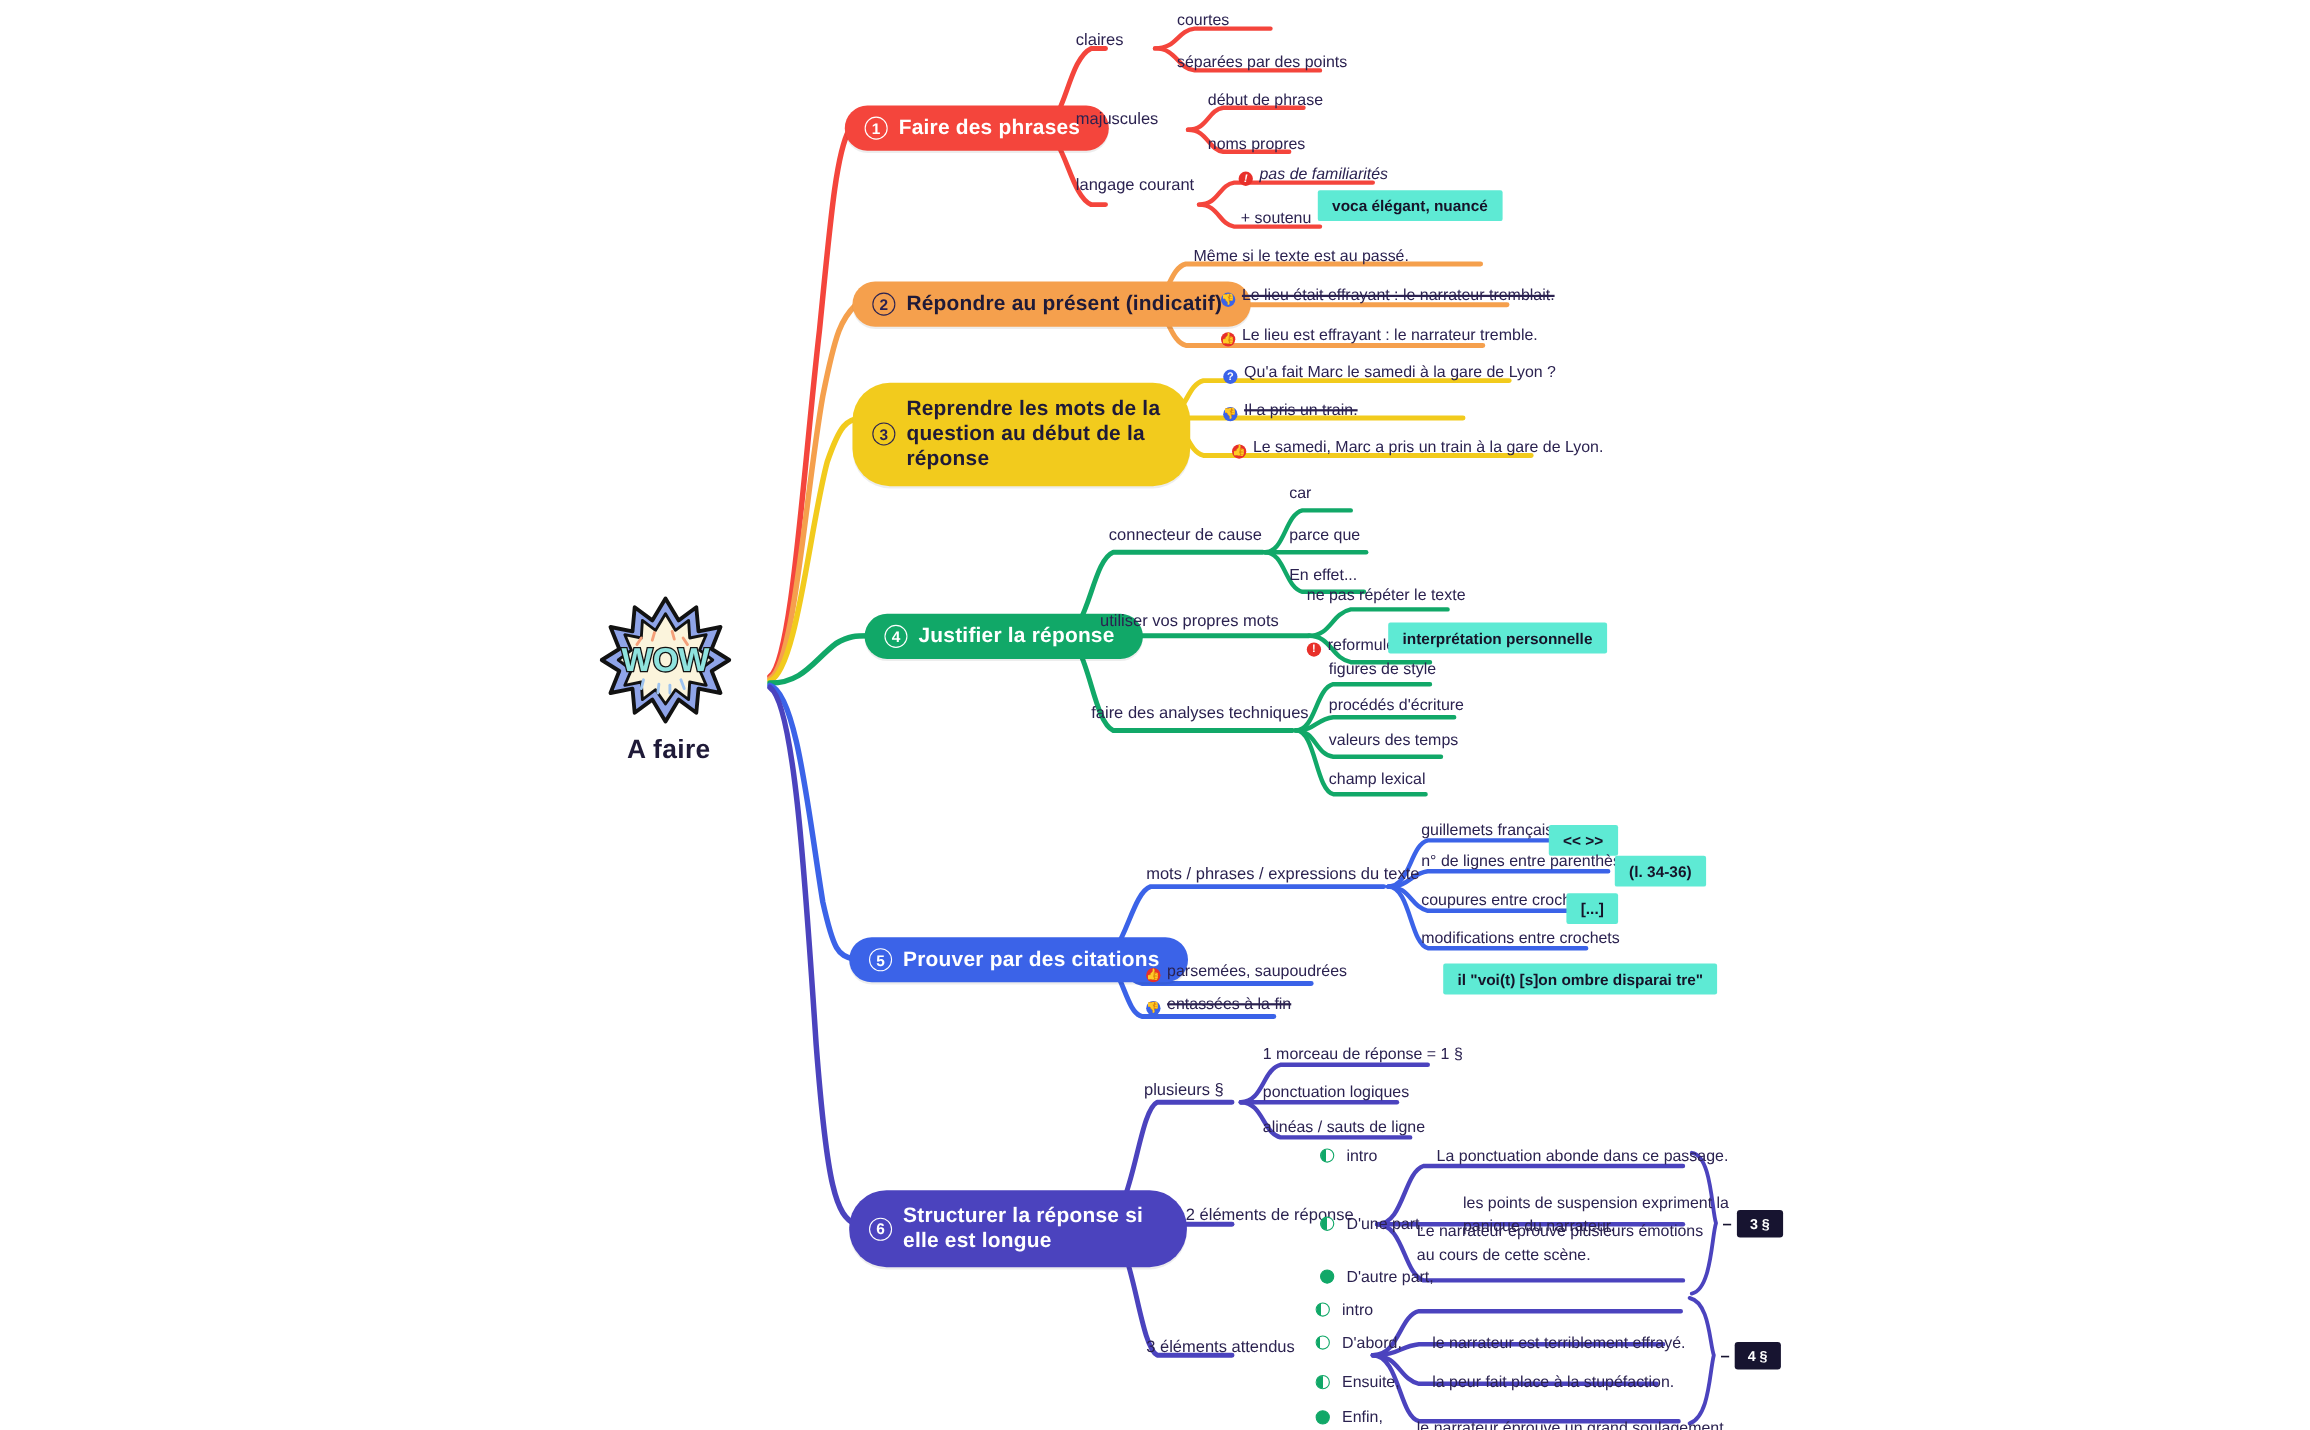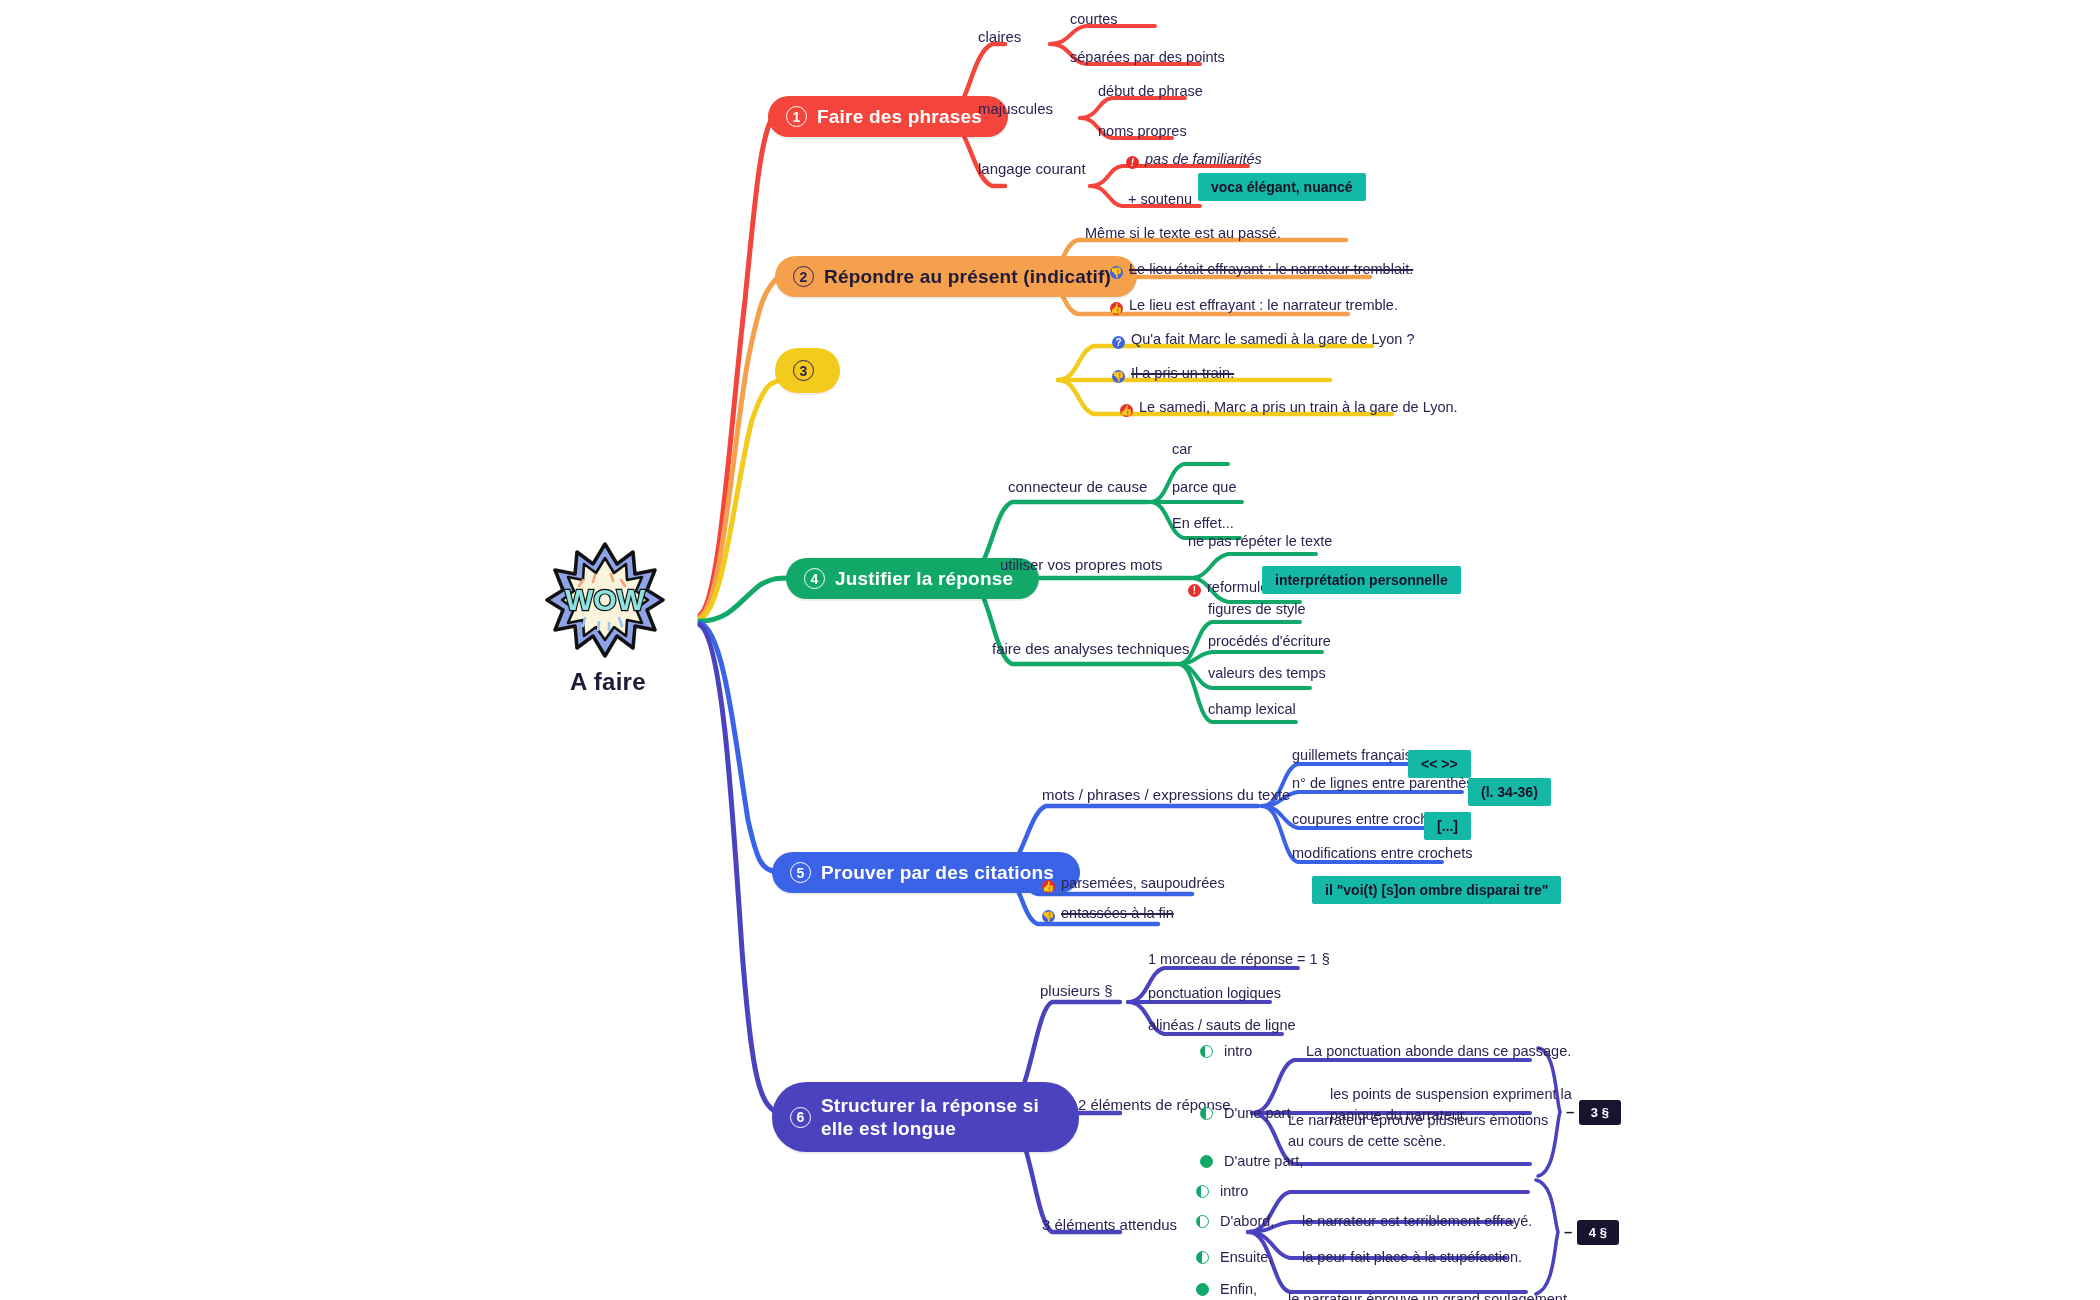--- a/index.html
+++ b/index.html
@@ -50,21 +50,21 @@
     color:#fff; font-size:10px; font-weight:bold; line-height:13px; text-align:center;
   }
   .ico.excl  { background:#e8302a; }
   .ico.thumb-down { background:#3b63e8; }
   .ico.thumb-up   { background:#e8302a; }
   .ico.quest { background:#3b63e8; }
   .moon { display:inline-block; width:13px; height:13px; border-radius:50%; vertical-align:-2px; margin-right:7px; }
 
   
   .chip {
-    display:inline-block; background:#14b8a6; color:#161228;
+    display:inline-block; background:#5eead4; color:#161228;
     font-size:14px; font-weight:bold; padding:6px 13px; border-radius:2px;
   }
   
   .badge {
     display:inline-block; background:#171430; color:#ffffff;
     font-size:13px; font-weight:bold; padding:5px 12px; border-radius:3px;
   }
   .dash { color:#171430; font-weight:bold; font-size:15px; }
 
   
@@ -228,20 +228,21 @@
   </div>
   <div class="node leaf" style="left:1110px; top:260px;">
     <span class="ico circ thumb-down">👎</span><span class="strike">Le lieu était effrayant : le narrateur tremblait.</span>
   </div>
   <div class="node leaf" style="left:1110px; top:296px;">
     <span class="ico circ thumb-up">👍</span><span>Le lieu est effrayant : le narrateur tremble.</span>
   </div>
 
   <div class="node pill dark two-line" style="left:775px; top:348px; background:#F2CB1D; padding:12px 26px 12px 18px;">
     <span class="num">3</span>
+    <span class="ptext">Reprendre les mots de la question au début de la réponse</span>
   </div>
   <div class="node leaf" style="left:1112px; top:330px;">
     <span class="ico circ quest">?</span><span>Qu'a fait Marc le samedi à la gare de Lyon ?</span>
   </div>
   <div class="node leaf" style="left:1112px; top:364px;">
     <span class="ico circ thumb-down">👎</span><span class="strike">Il a pris un train.</span>
   </div>
   <div class="node leaf" style="left:1120px; top:398px;">
     <span class="ico circ thumb-up">👍</span><span>Le samedi, Marc a pris un train à la gare de Lyon.</span>
   </div>

